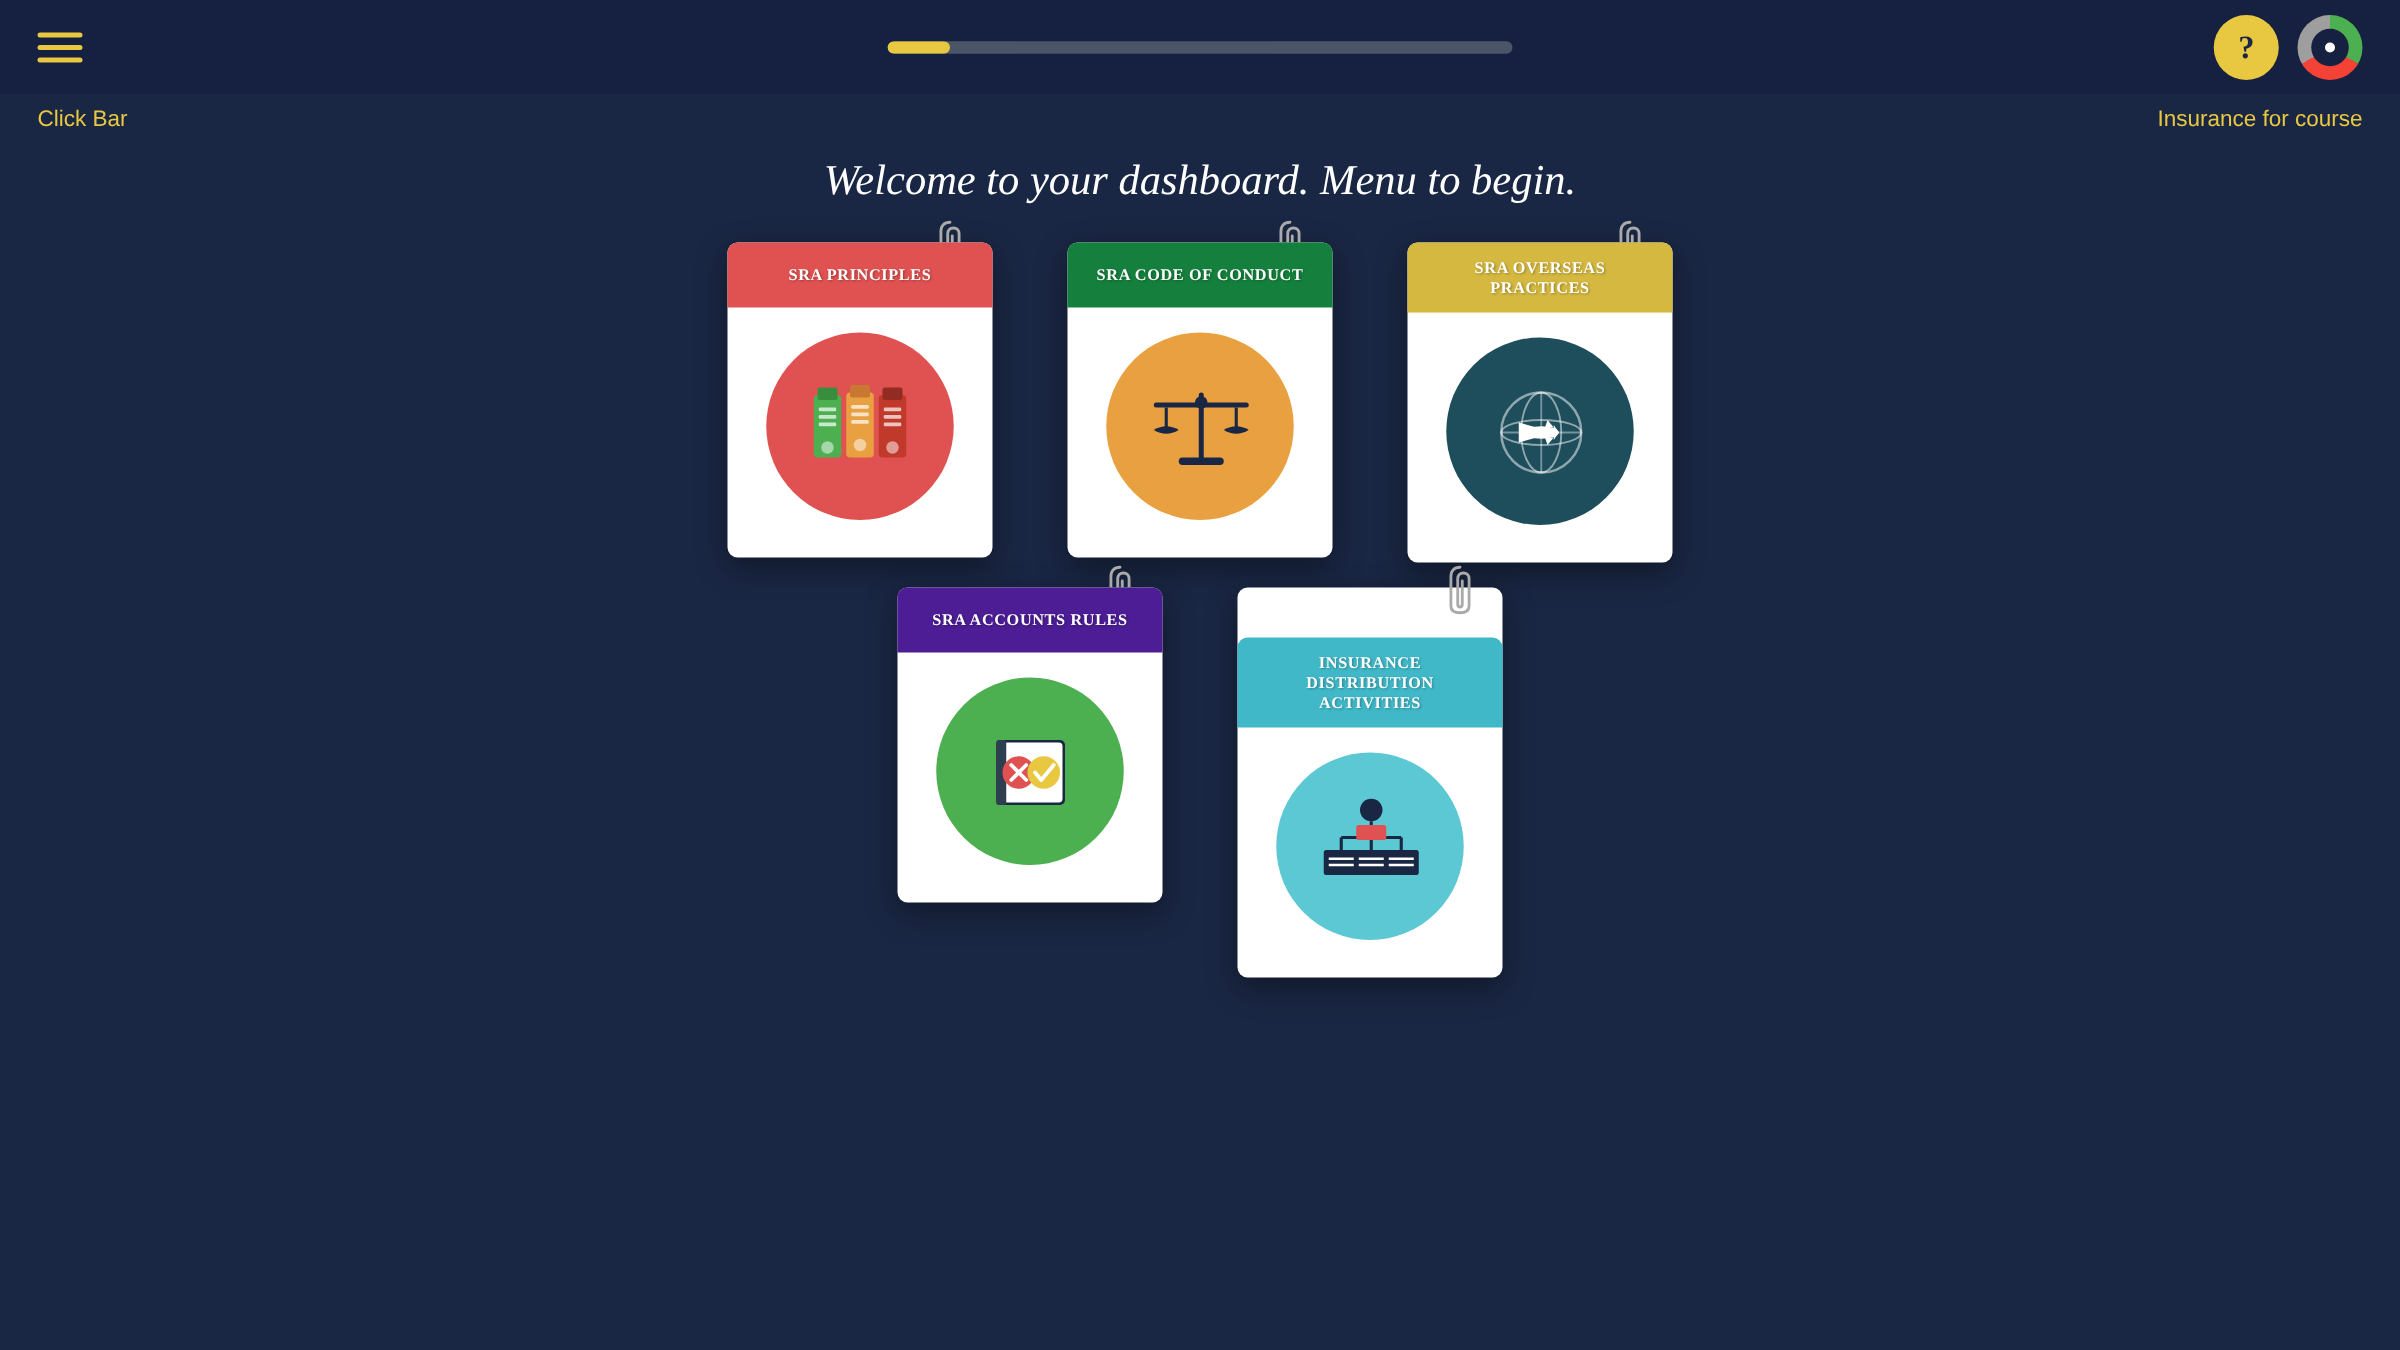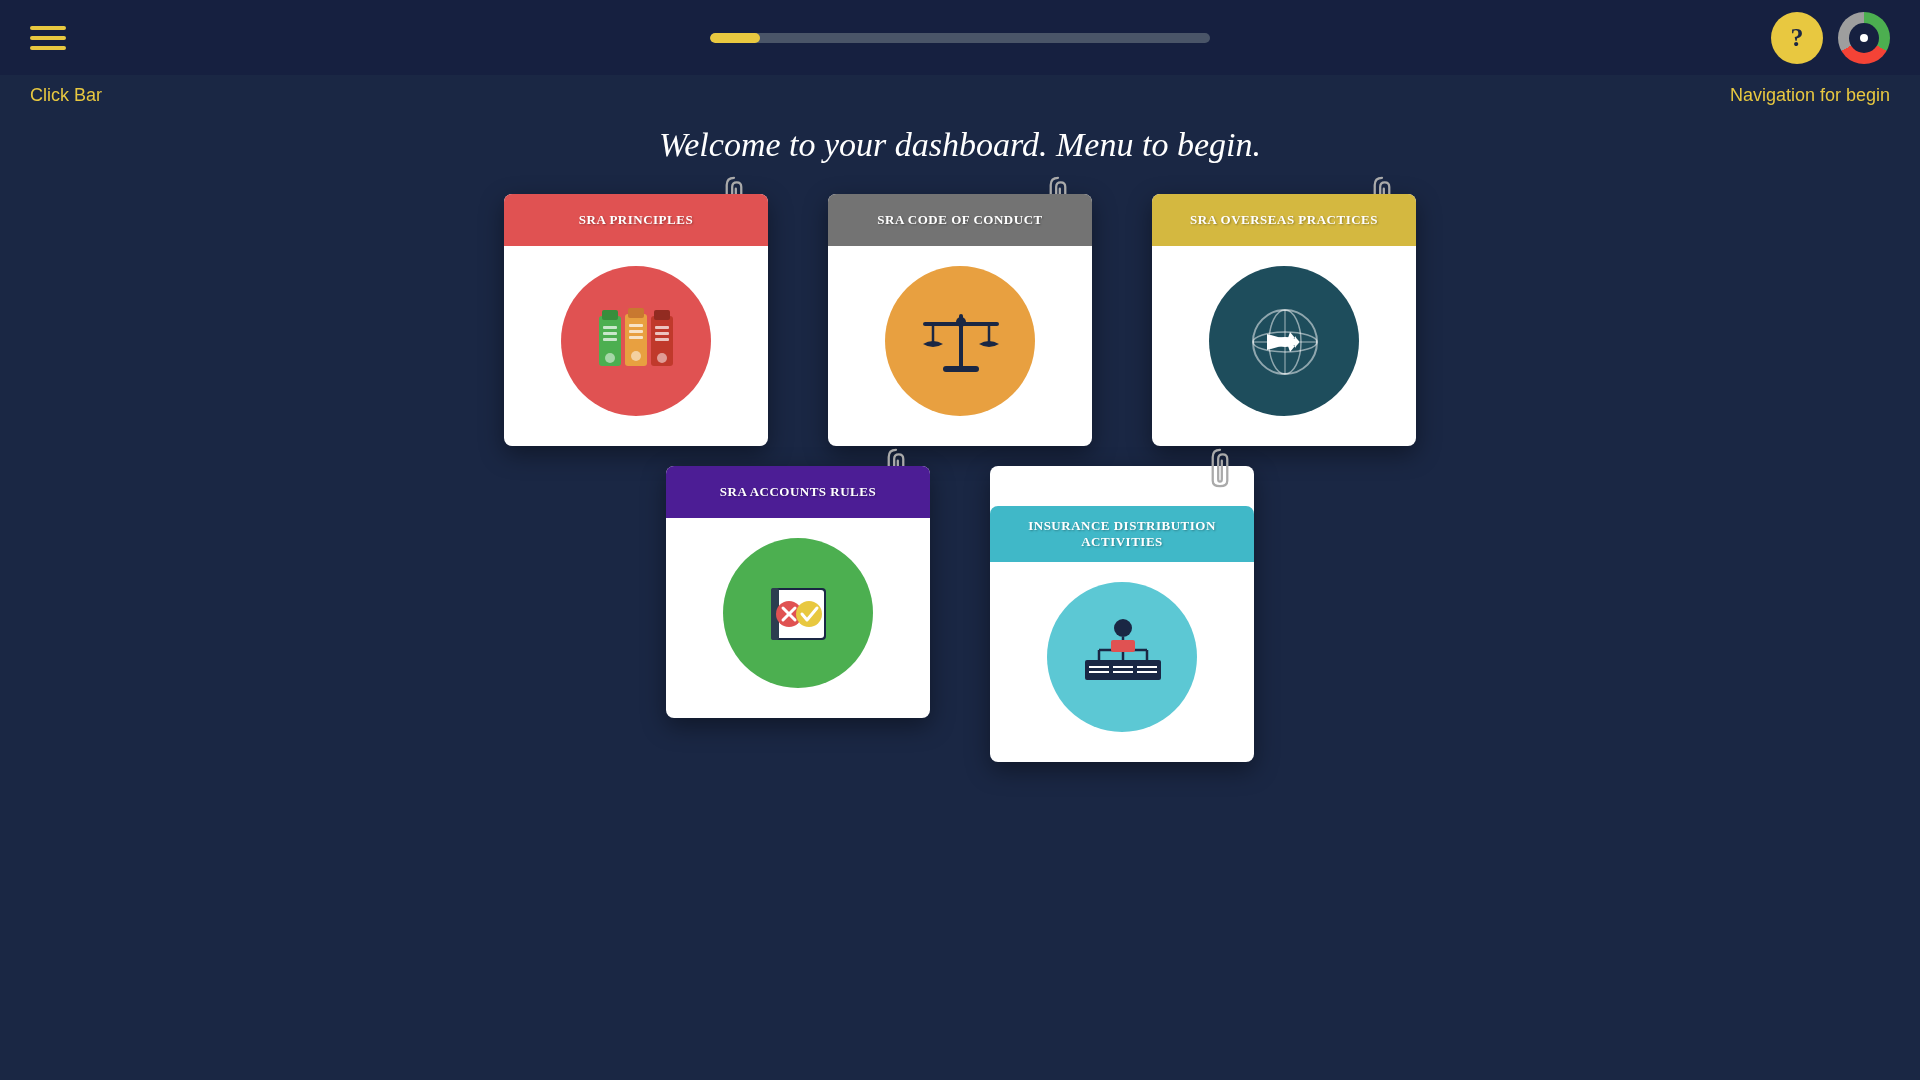--- a/index.html
+++ b/index.html
@@ -141,21 +141,21 @@
 
     .cards-row {
       display: flex;
       gap: 60px;
       align-items: flex-start;
       justify-content: center;
     }
 
     
     .card {
-      width: 264px;
+      width: 212px;
       background: #ffffff;
       border-radius: 8px;
       box-shadow: 0 8px 25px rgba(0,0,0,0.4);
       cursor: pointer;
       position: relative;
       padding-bottom: 20px;
       transition: transform 0.15s;
     }
 
     .card-header {
@@ -208,21 +208,21 @@
       border-radius: 50%;
       display: flex;
       align-items: center;
       justify-content: center;
     }
 
     
     .header-red { background-color: #e05252; }
     .circle-red { background-color: #e05252; }
 
-    .header-orange { background-color: #737373; }
+    .header-orange { background-color: #15803d; }
     .circle-orange { background-color: #e8a040; }
 
     .header-yellow { background-color: #d4b840; }
     .circle-teal { background-color: #1e4d5c; }
 
     .header-green { background-color: #4c1d95; }
     .circle-green { background-color: #4caf50; }
 
     .header-cyan { background-color: #40b8c8; margin-top: 40px; }
     .circle-cyan { background-color: #5cc8d4; }
@@ -252,21 +252,21 @@
     <div class="nav-circle">
       <div class="nav-circle-inner">
         <div class="nav-circle-dot"></div>
       </div>
     </div>
   </div>
 </div>
 
 <div class="subtitle-row">
   <span class="menu-bar-label">Click Bar</span>
-  <span class="nav-course-label">Navigation for begin</span>
+  <span class="nav-course-label">Insurance for course</span>
 </div>
 
 <div class="welcome-text">Welcome to your dashboard. Menu to begin.</div>
 
 <div class="cards-container">
 
   <div class="cards-row">
 
     <div class="card">
       <div class="paperclip">

